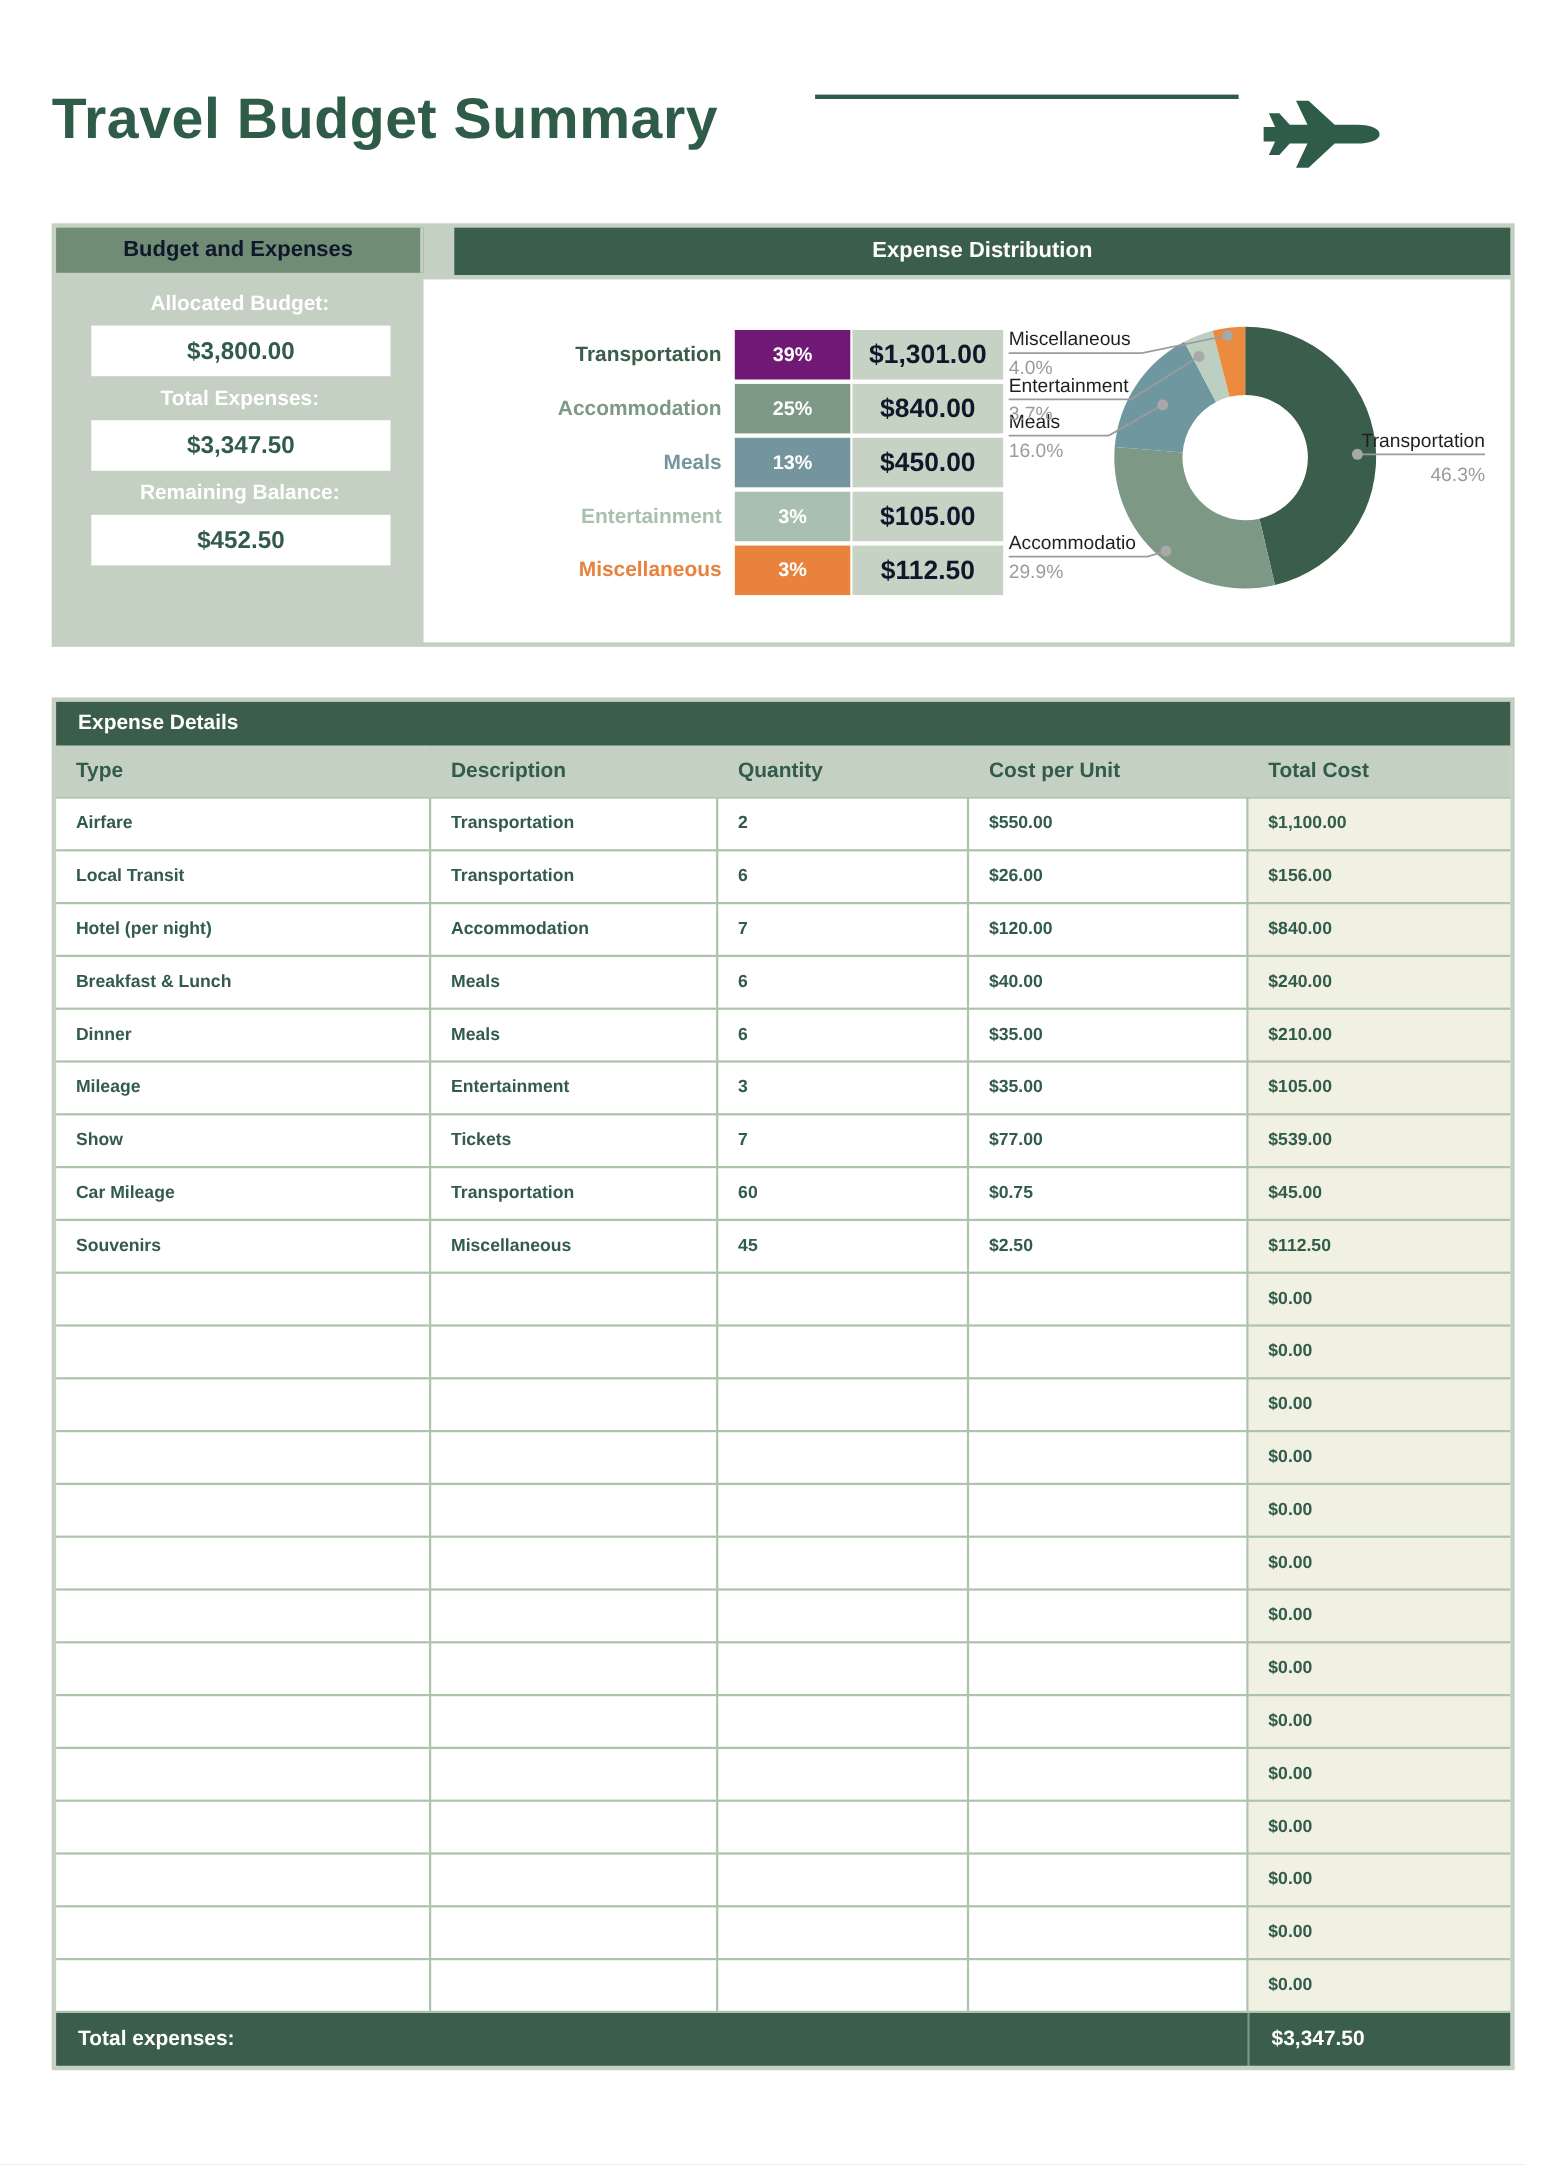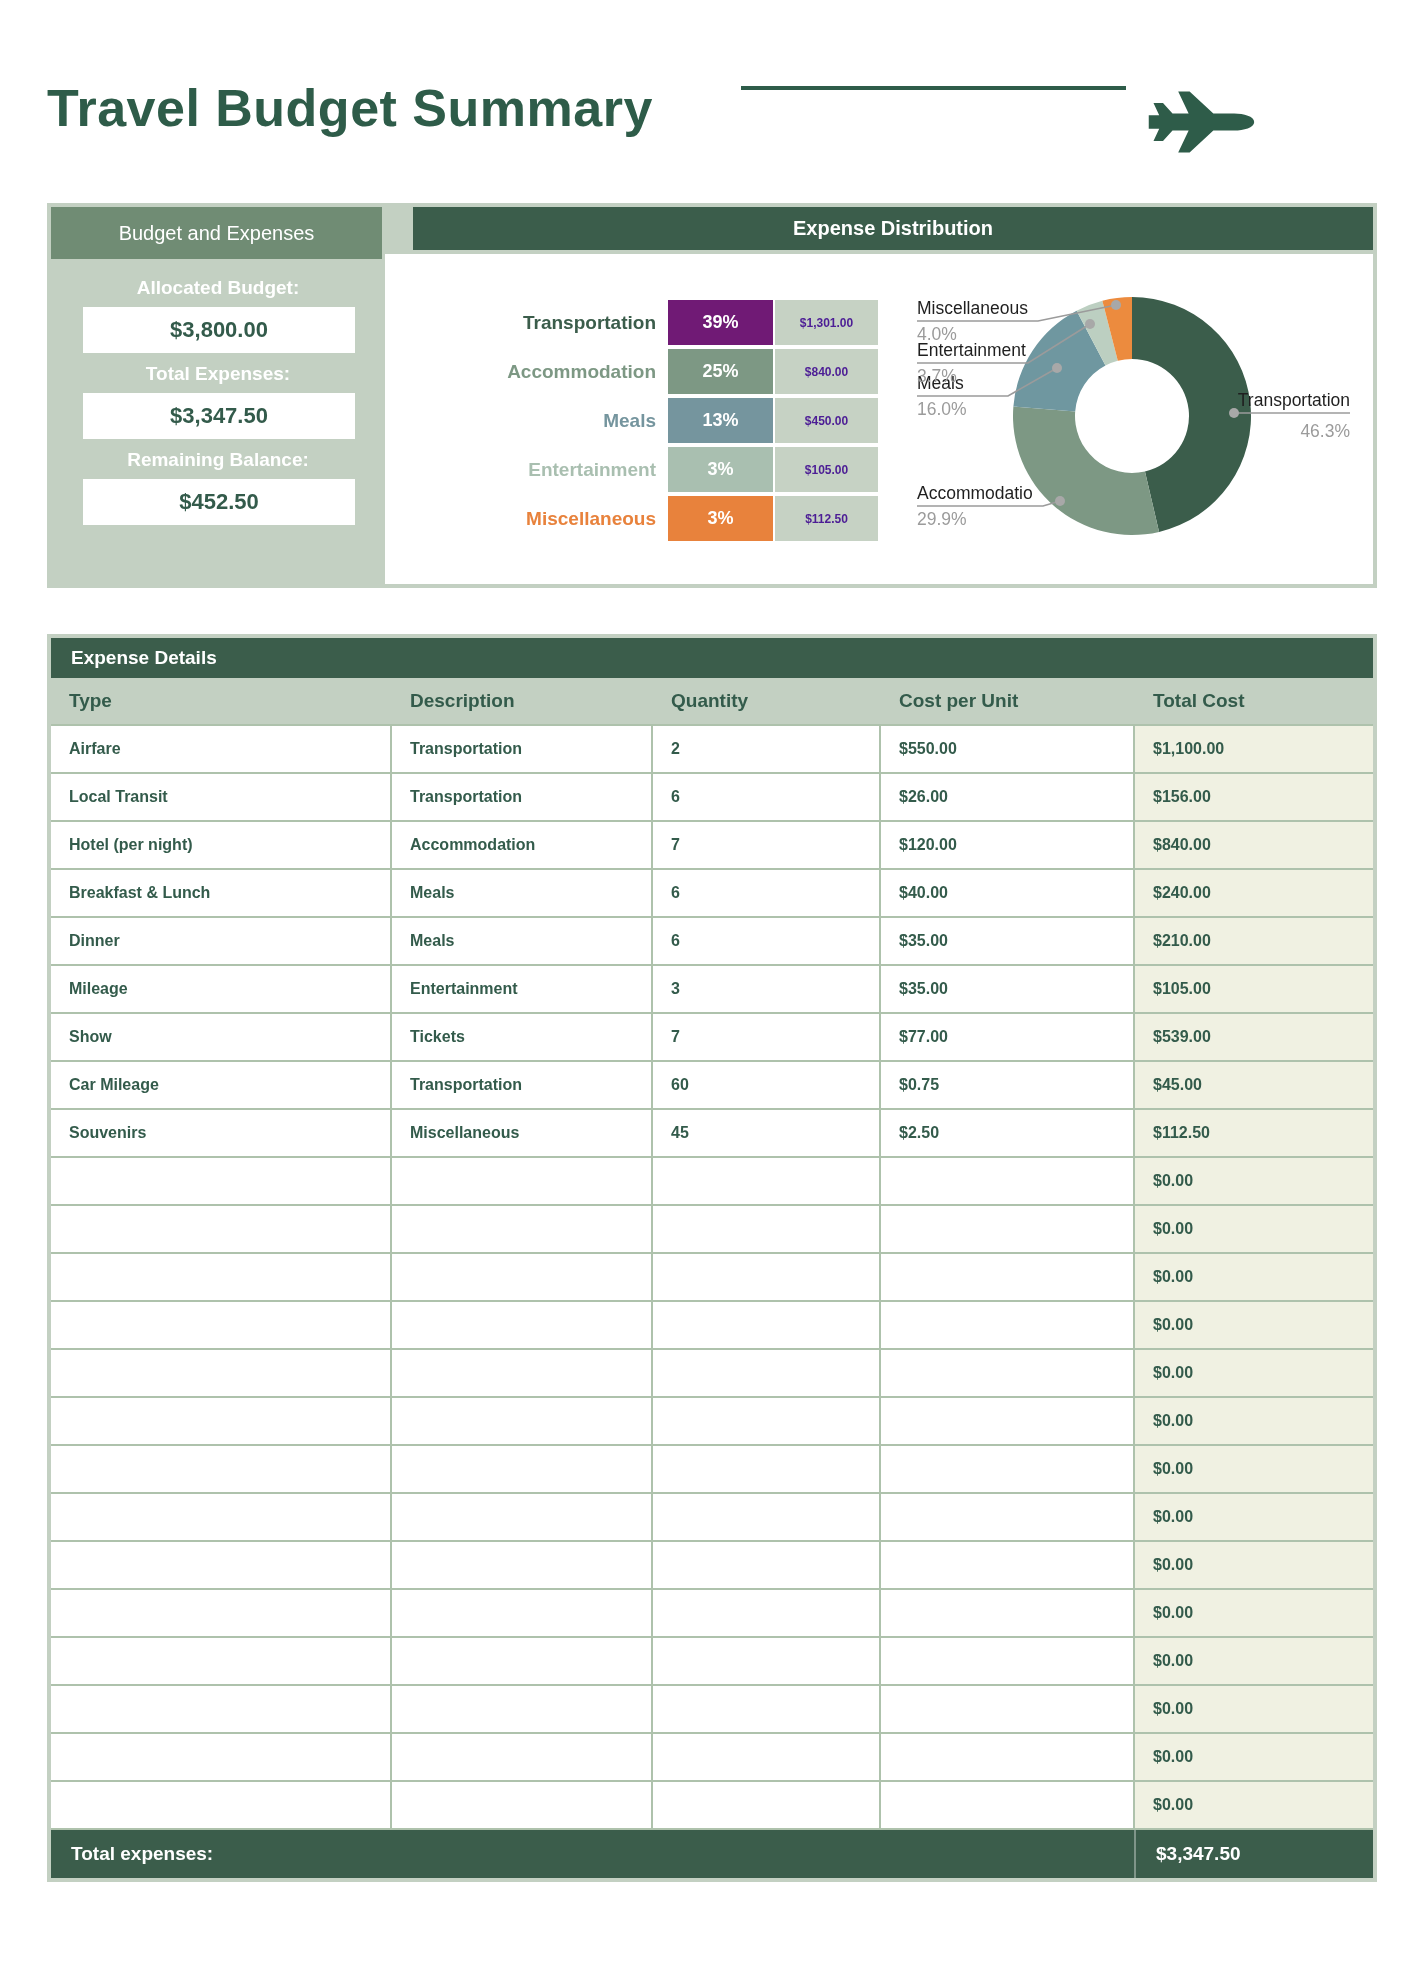--- a/index.html
+++ b/index.html
@@ -22,37 +22,37 @@
 
   
   .title-row{display:flex;align-items:flex-start;height:62px;}
   h1{font-size:52px;font-weight:700;color:var(--title-green);letter-spacing:0.5px;white-space:nowrap;}
   .title-rule{flex:0 0 385px;height:4px;background:var(--title-green);margin-left:88px;margin-top:8px;}
   .plane{width:118px;height:76px;margin-left:16px;margin-top:6px;flex:0 0 auto;}
 
   
   .top-section{margin-top:63px;width:1330px;height:385px;background:var(--sage);padding:4px;display:flex;}
   .summary-col{width:334px;display:flex;flex-direction:column;}
-  .summary-header{height:52px;background:var(--green-mid);color:#ffffff;font-weight:400;font-size:20px;
+  .summary-header{height:41px;background:var(--green-mid);color:#0f172a;font-weight:700;font-size:20px;
     display:flex;align-items:center;justify-content:center;border-right:3px solid var(--sage);}
   .summary-body{flex:1;padding-top:8px;}
   .summary-label{display:block;text-align:center;color:#fff;font-weight:700;font-size:19px;margin:10px 0 8px 0;}
   .summary-box{height:46px;margin:0 30px 6px 32px;background:#fff;display:flex;align-items:center;justify-content:center;
     font-weight:700;font-size:22px;color:var(--green-text);}
   .dist-col{flex:1;display:flex;flex-direction:column;}
   .dist-header{height:43px;background:var(--green-dark);color:#fff;font-weight:700;font-size:20px;
     display:flex;align-items:center;justify-content:center;margin-left:28px;}
   .dist-body{flex:1;margin-top:4px;background:#fff;position:relative;}
   .dist-list{position:absolute;left:0;top:46px;}
   .dist-row{display:flex;align-items:center;height:45px;margin-bottom:4px;}
   .dist-label{width:271px;text-align:right;font-weight:700;font-size:19px;}
   .pct-cell{width:105px;height:45px;margin-left:12px;display:flex;align-items:center;justify-content:center;
     color:#fff;font-weight:700;font-size:18px;}
-  .amt-cell{width:103px;height:45px;margin-left:2px;background:var(--value-cell);display:flex;align-items:center;justify-content:center;
-    color:#4c1d95;font-weight:700;font-size:12px;}
+  .amt-cell{width:137px;height:45px;margin-left:2px;background:var(--value-cell);display:flex;align-items:center;justify-content:center;
+    color:#0f172a;font-weight:700;font-size:24px;}
   .donut-svg{position:absolute;inset:0;width:100%;height:100%;}
 
   
   .details{margin-top:46px;width:1330px;border:4px solid var(--sage);background:#fff;}
   .details-header{height:40px;background:var(--green-dark);color:#fff;font-weight:700;font-size:19px;
     display:flex;align-items:center;padding-left:20px;}
   .cols{display:grid;grid-template-columns:339px 259px 226px 252px 238px;column-gap:2px;}
   .col-head-row{background:var(--sage);height:46px;}
   .col-head-row .cell{background:var(--sage);color:var(--green-text);font-weight:700;font-size:19px;}
   .tbody-grid{background:var(--sage-sep);row-gap:2px;padding:2px 0;grid-auto-rows:46px;}

